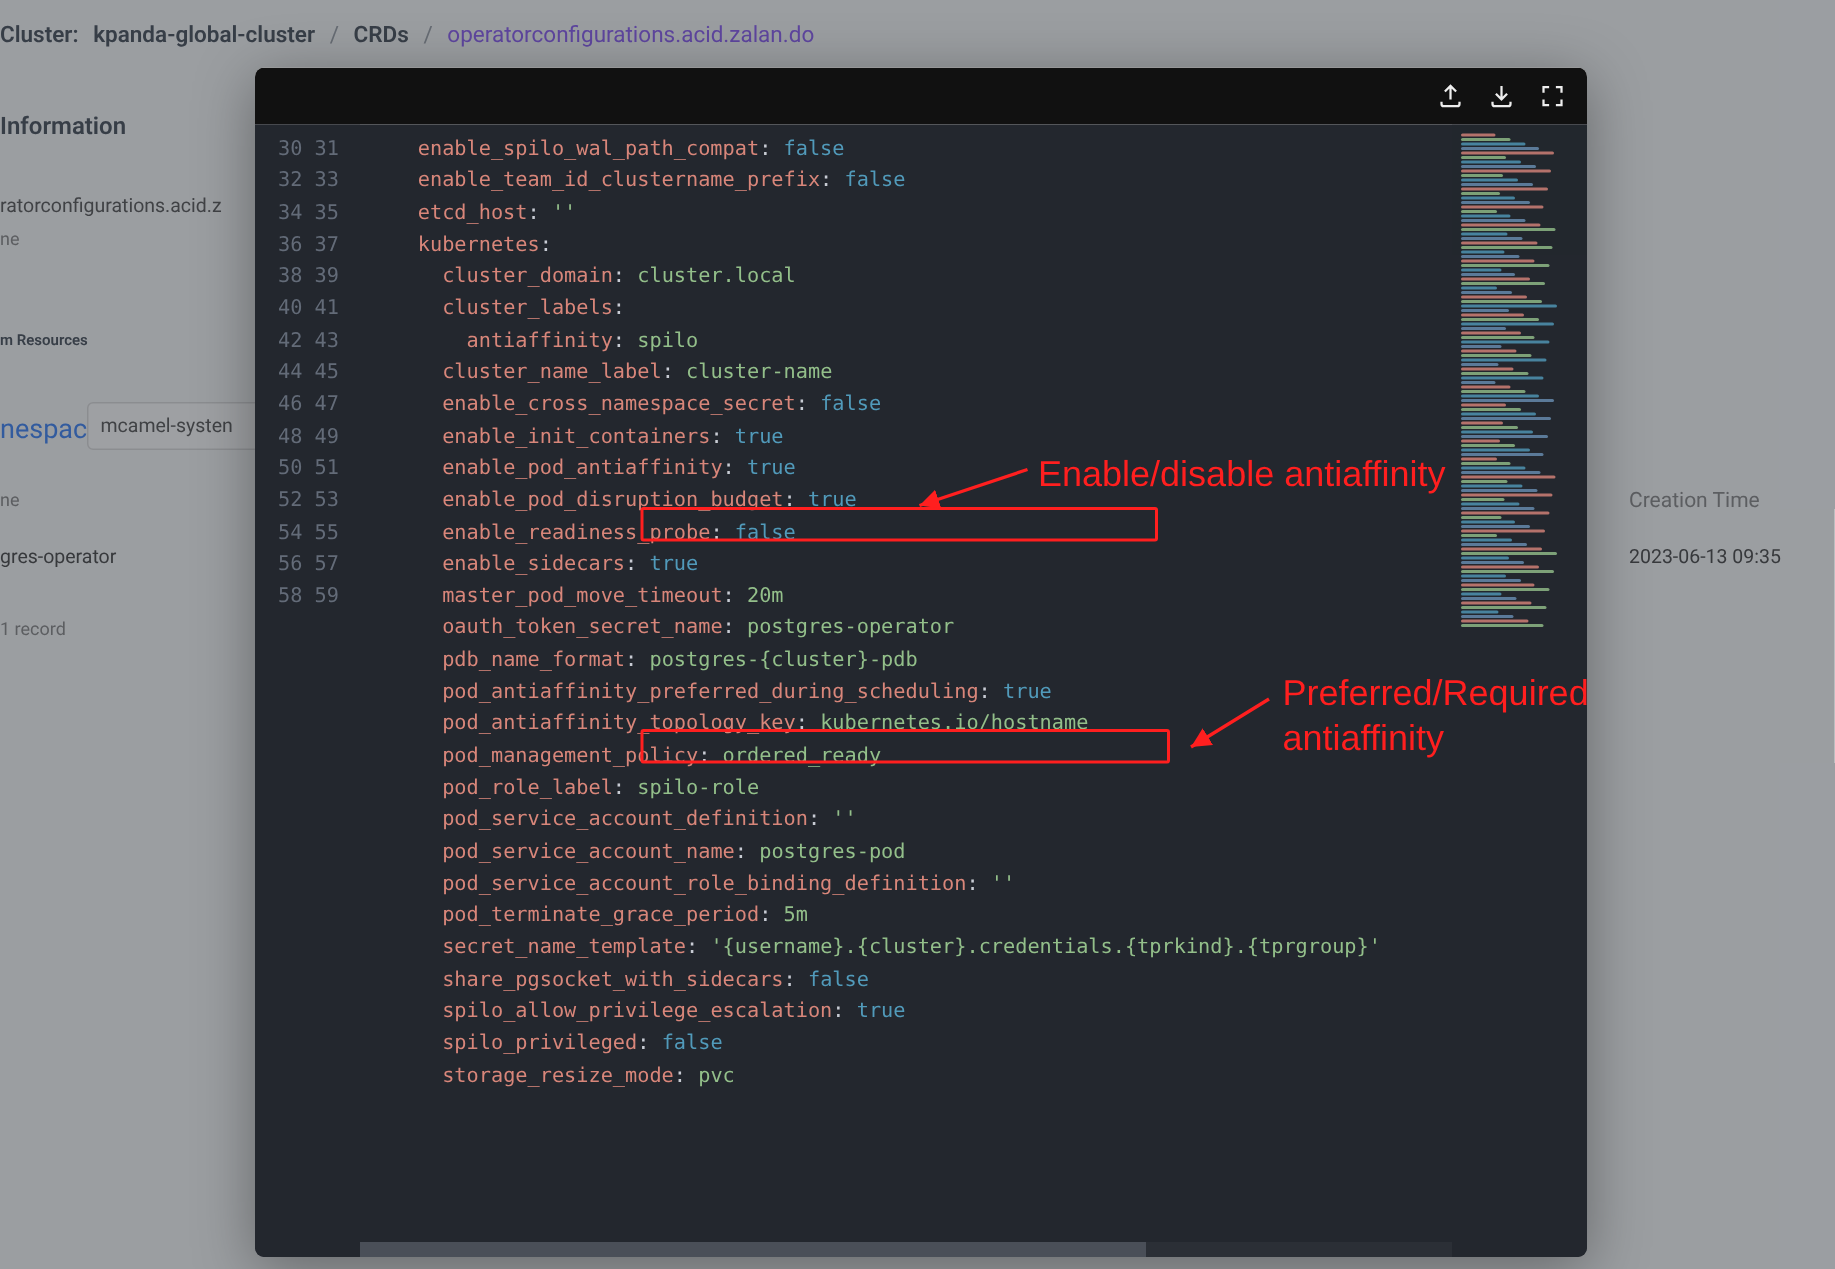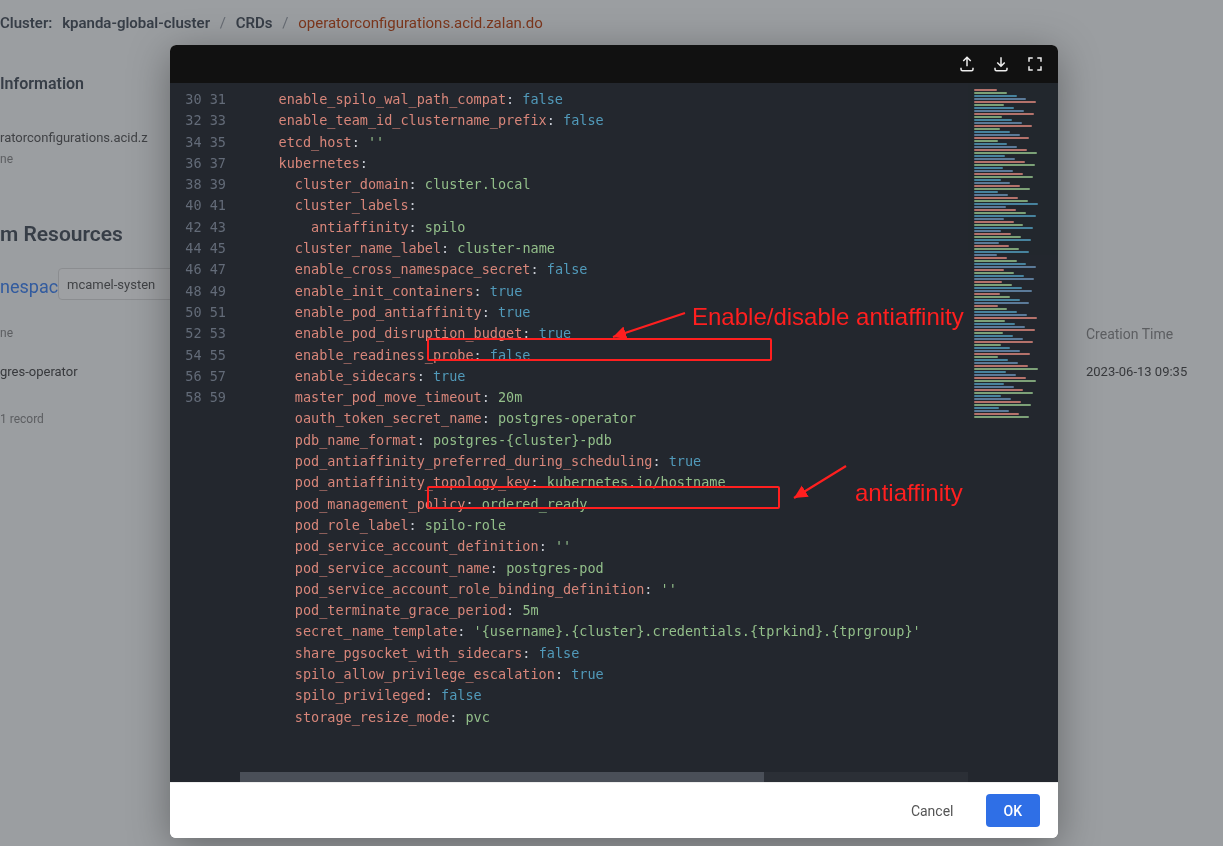--- a/index.html
+++ b/index.html
@@ -5,28 +5,28 @@
   * { box-sizing: border-box; margin: 0; padding: 0; }
   html, body { width: 1223px; height: 846px; font-family: -apple-system, BlinkMacSystemFont, "Segoe UI", Roboto, sans-serif; background:#f5f6f8; overflow:hidden; }
   .page { position:relative; width:1223px; height:846px; }
 
   
   .bg { position:absolute; inset:0; background:#fafbfc; }
   .bg-dim { position:absolute; inset:0; background:rgba(40,44,52,0.45); }
 
   .breadcrumb { position:absolute; top:14px; left:0; font-size:15px; color:#444d58; font-weight:600; }
   .breadcrumb .sep { color:#9aa0a8; margin:0 6px; font-weight:400; }
-  .breadcrumb .active { color:#c2410c; font-weight:400; }
+  .breadcrumb .active { color:#8b5cf6; font-weight:400; }
   .breadcrumb .label { margin-right:6px; }
 
   .info-title { position:absolute; top:74px; left:0; font-size:16px; font-weight:600; color:#444d58; }
   .info-name { position:absolute; top:130px; left:0; font-size:13px; color:#555; }
   .info-sub  { position:absolute; top:152px; left:0; font-size:12px; color:#888; }
 
-  .res-title { position:absolute; top:222px; left:0; font-size:21px; font-weight:600; color:#444d58; }
+  .res-title { position:absolute; top:222px; left:0; font-size:10px; font-weight:600; color:#444d58; }
   .ns-label  { position:absolute; top:276px; left:0; font-size:18px; color:#3b82f6; }
   .ns-select { position:absolute; top:268px; left:58px; width:118px; height:32px; border:1px solid #ddd; border-radius:4px; background:#fff; font-size:13px; padding:0 8px; color:#555; display:flex; align-items:center; }
   .col-head  { position:absolute; top:326px; left:0; font-size:12px; color:#888; }
   .row-name  { position:absolute; top:364px; left:0; font-size:13px; color:#444; }
   .row-foot  { position:absolute; top:412px; left:0; font-size:12px; color:#888; }
   .col-head2 { position:absolute; top:326px; left:1086px; font-size:14px; color:#888; }
   .col-val2  { position:absolute; top:364px; left:1086px; font-size:13px; color:#444; }
 
   
   .modal { position:absolute; top:45px; left:170px; width:888px; height:793px; background:#fff; border-radius:6px; box-shadow:0 8px 40px rgba(0,0,0,.35); display:flex; flex-direction:column; overflow:hidden; }
@@ -278,24 +278,20 @@
             <div class="mm-row" style="background:#519aba; width:33%; opacity:.85"></div>
             <div class="mm-row" style="background:#6a8fb3; width:46%; opacity:.85"></div>
             <div class="mm-row" style="background:#d8867a; width:59%; opacity:.85"></div>
             <div class="mm-row" style="background:#93bf8a; width:72%; opacity:.85"></div>
           </div>
     </div>
     <div class="code-hscroll">
           <div class="thumb"></div>
         </div>
   </div>
-  <div class="modal-footer">
-    <div class="btn btn-cancel">Cancel</div>
-    <div class="btn btn-ok">OK</div>
-  </div>
 </div>
 
 <div class="anno-box" style="left:427px; top:338px; width:345px; height:23px;"></div>
 <div class="anno-box" style="left:427px; top:486px; width:353px; height:23px;"></div>
 
 <svg class="anno-arrow" style="left:607px; top:303px; width:82px; height:38px;" viewBox="0 0 82 38">
   <defs>
         <marker id="ah1" markerWidth="8" markerHeight="8" refX="6" refY="3" orient="auto">
           <path d="M0,0 L6,3 L0,6 Z" fill="#ff1f1f"></path>
         </marker>
@@ -306,16 +302,16 @@
 
 <svg class="anno-arrow" style="left:788px; top:460px; width:62px; height:42px;" viewBox="0 0 62 42">
   <defs>
         <marker id="ah2" markerWidth="8" markerHeight="8" refX="6" refY="3" orient="auto">
           <path d="M0,0 L6,3 L0,6 Z" fill="#ff1f1f"></path>
         </marker>
       </defs>
   <line x1="58" y1="6" x2="6" y2="38" stroke="#ff1f1f" stroke-width="2.2" marker-end="url(#ah2)"></line>
 </svg>
 <div class="anno-text" style="left:855px; top:448px;">
-  <br><span>antiaffinity</span>
+  <span>Preferred/Required</span><br><span>antiaffinity</span>
 </div>
 
 </div>
 
 </body></html>

